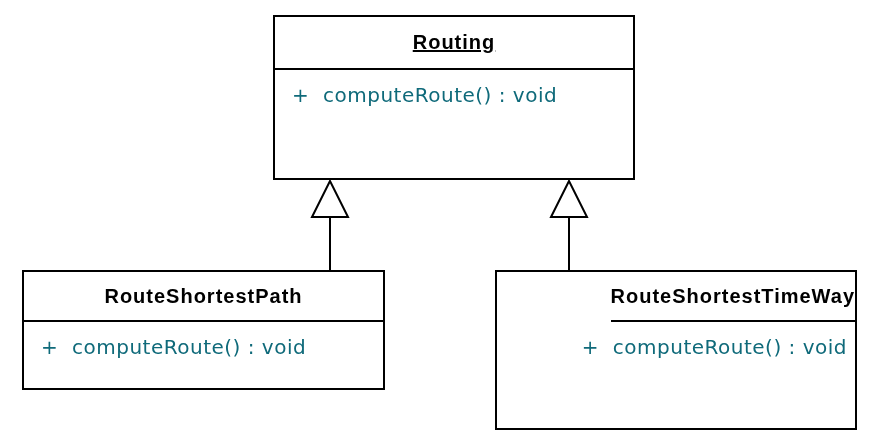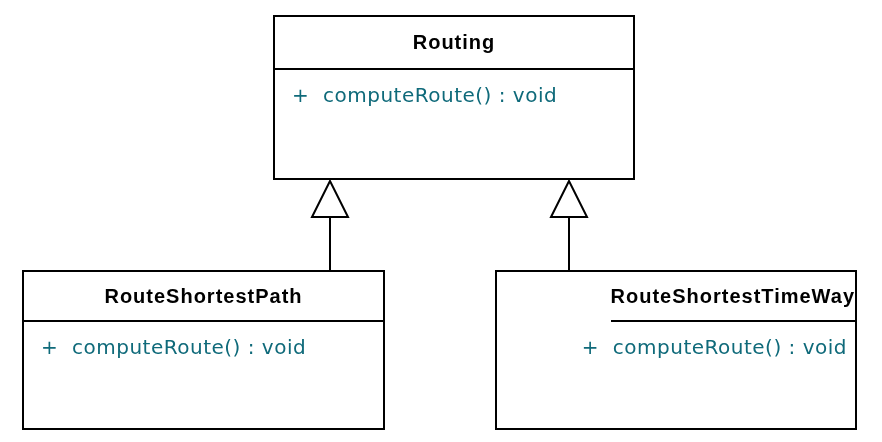--- a/index.html
+++ b/index.html
@@ -37,21 +37,21 @@
     border-bottom: 2px solid #000000;
     display: flex;
     align-items: center;
     justify-content: center;
     font-weight: bold;
     font-size: 20px;
     letter-spacing: 1px;
     color: #000000;
     flex: 0 0 auto;
   }
-  .cls-routing .uml-class-title        { height: 53px; }
+  .cls-routing .uml-class-title        { height: 53px; text-decoration: underline; }
   .cls-sub     .uml-class-title        { height: 50px; }
   .uml-class-members {
     flex: 1 1 auto;
     padding: 13px 8px 0 17px;
   }
   .uml-member {
     display: flex;
     align-items: baseline;
     font-family: "DejaVu Sans", sans-serif;
     font-size: 20px;
@@ -83,21 +83,21 @@
   <div class="uml-class cls-routing" style="left:273px; top:15px; width:362px; height:165px;">
     <div class="uml-class-title">Routing</div>
     <div class="uml-class-members">
       <div class="uml-member">
         <span class="vis">+</span>
         <span class="sig">computeRoute() : void</span>
       </div>
     </div>
   </div>
 
-  <div class="uml-class cls-sub" style="left:22px; top:270px; width:363px; height:160px;">
+  <div class="uml-class cls-sub" style="left:22px; top:270px; width:363px; height:120px;">
     <div class="uml-class-title">RouteShortestPath</div>
     <div class="uml-class-members">
       <div class="uml-member">
         <span class="vis">+</span>
         <span class="sig">computeRoute() : void</span>
       </div>
     </div>
   </div>
 
   <div class="uml-class cls-sub" style="left:495px; top:270px; width:362px; height:160px;align-items:flex-end;">

